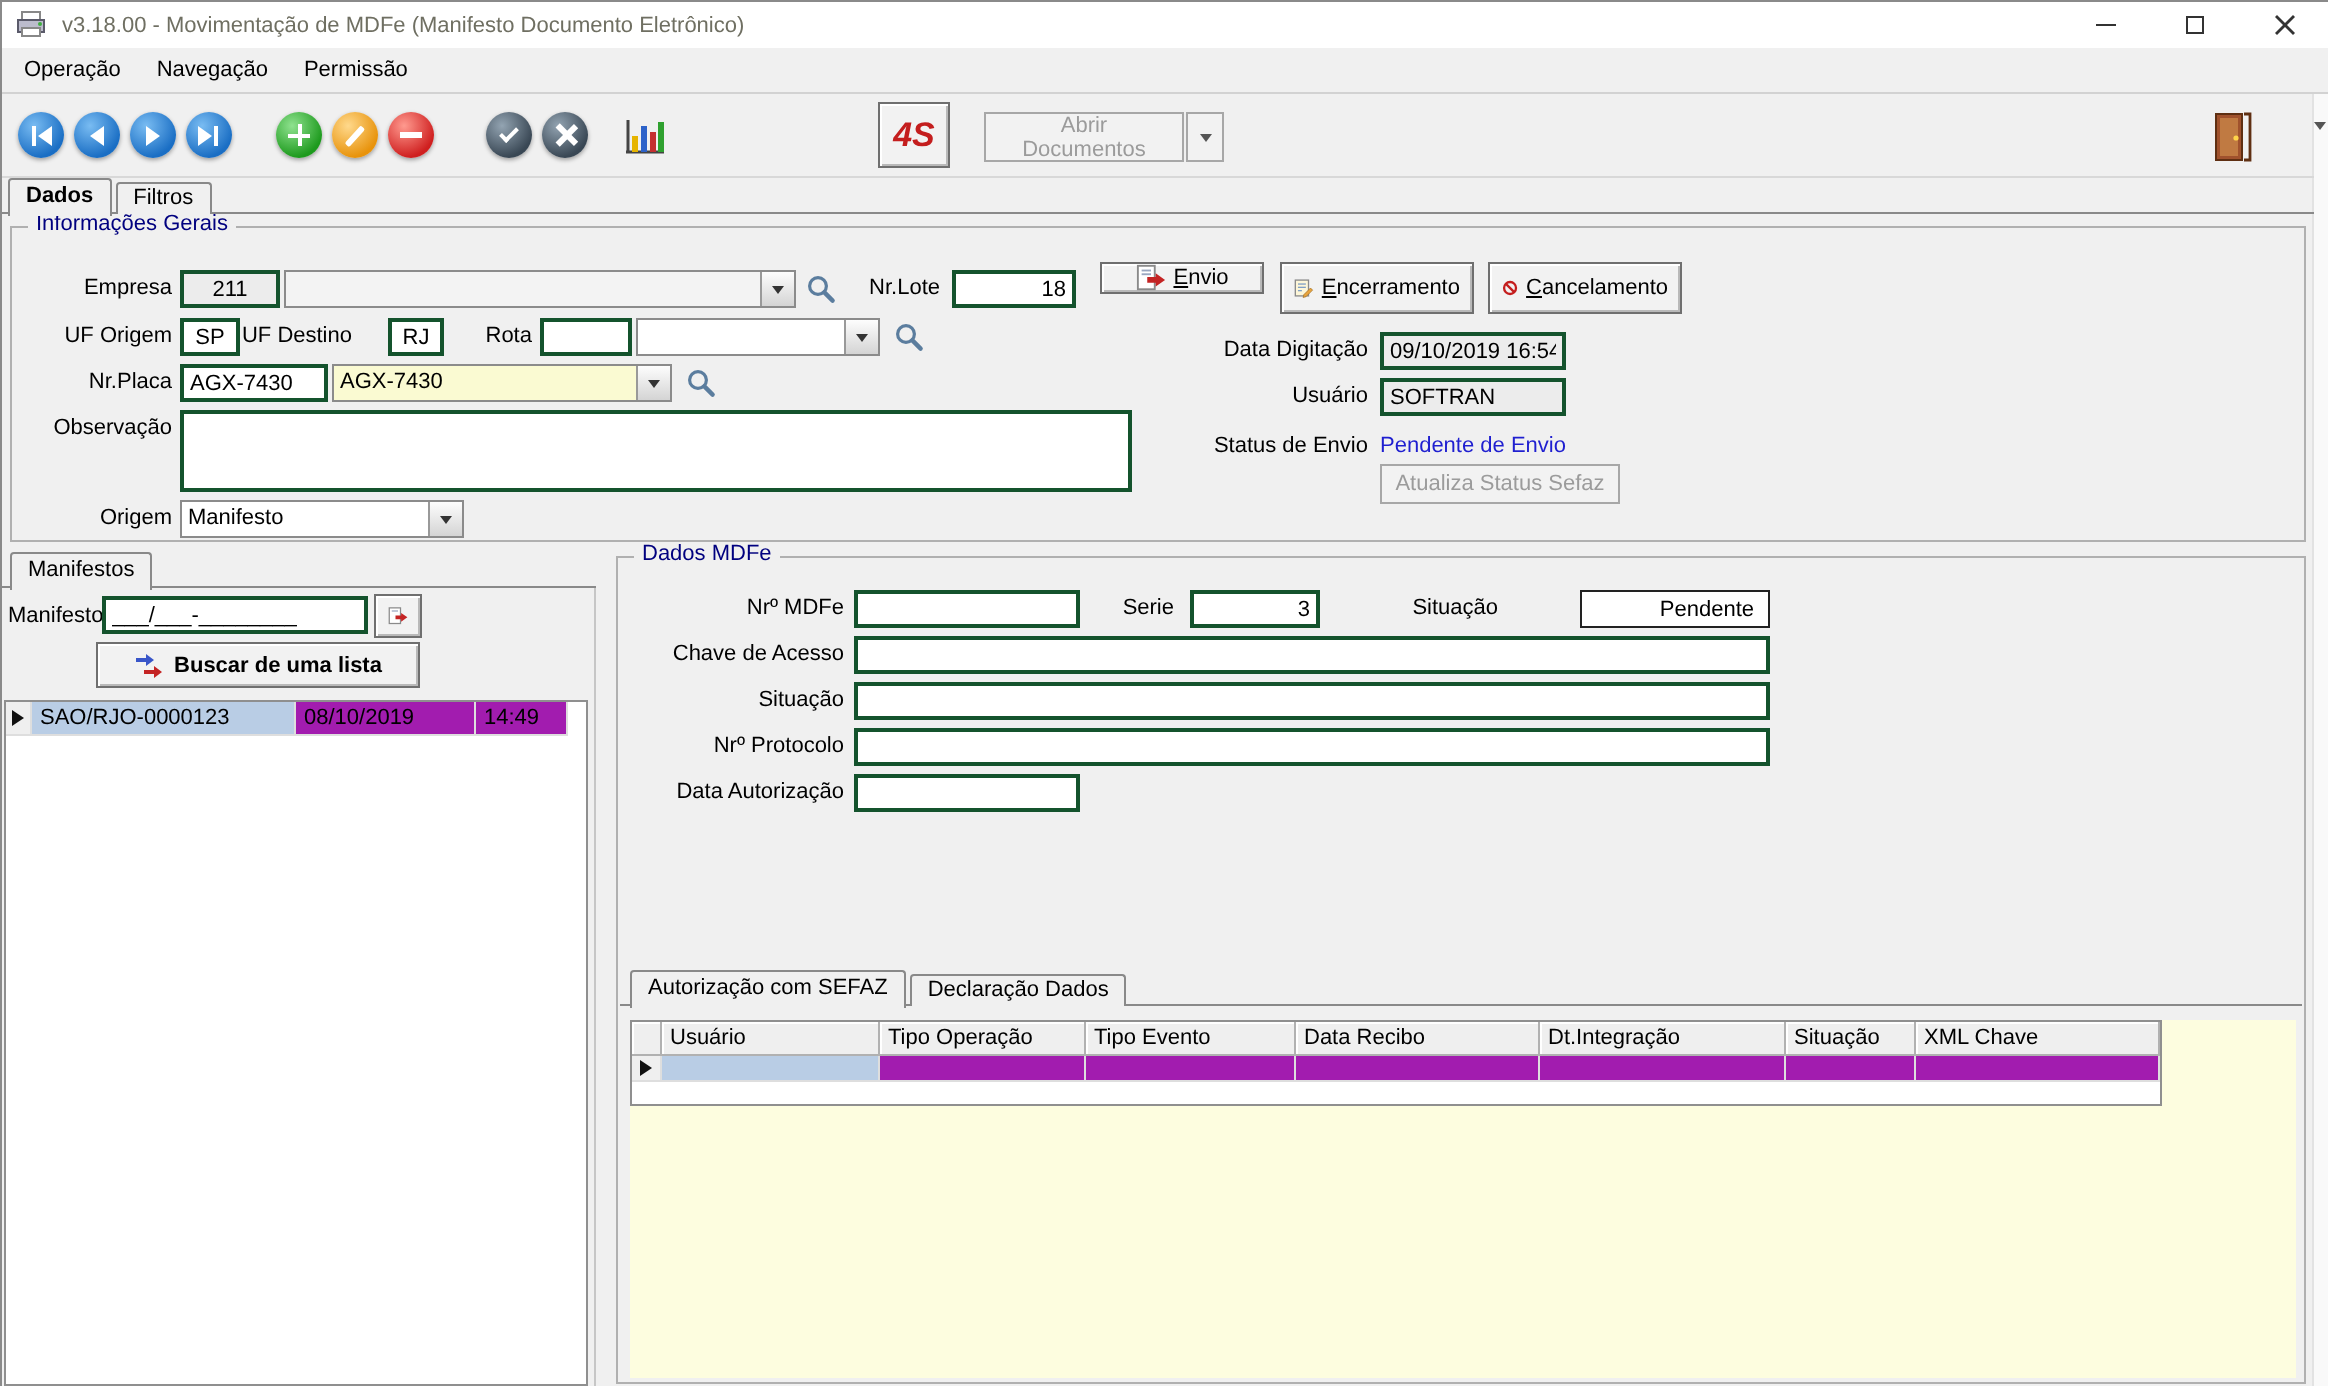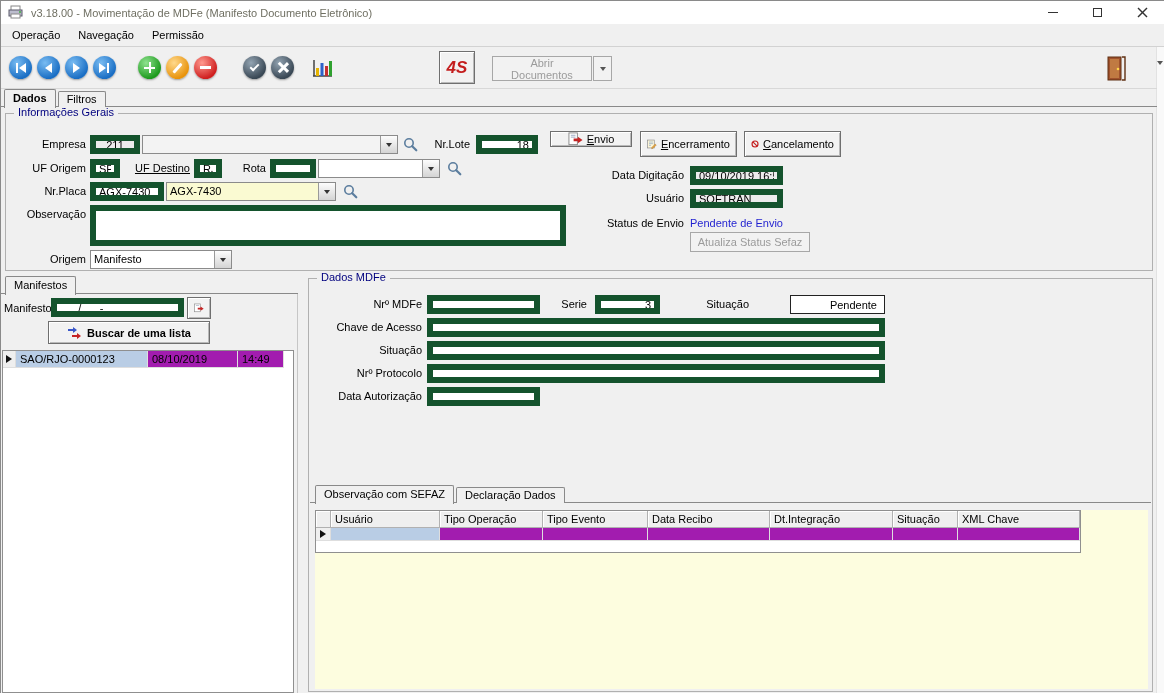--- a/index.html
+++ b/index.html
@@ -51,21 +51,21 @@
        box-shadow:inset 1px 1px 0 #ffffff,inset -1px -1px 0 #b9b9b9;
        display:flex;align-items:center;justify-content:center;gap:4px;
        font-family:inherit;font-size:11px;color:#000;}
   .btn.disabled{color:#9b9b9b;border-color:#a7a7a7;box-shadow:none;}
   .accel{display:inline-block;}
   .accel::first-letter{text-decoration:underline;}
 
   
   .lbl{position:absolute;white-space:nowrap;}
   .lbl.r{text-align:right;}
-  .field{position:absolute;height:19px;border:6px solid #14532d;background:#fff;
+  .field{position:absolute;height:19px;border:2px solid #14532d;background:#fff;
          font-family:inherit;font-size:11px;padding:0 3px;color:#000;}
   div.field{display:flex;align-items:center;}
   .field.ro{background:#ececec;}
   .field.center{text-align:center;}
   .field.right{text-align:right;}
   .badge{border:1px solid #222;justify-content:flex-end;padding-right:7px;}
   .combo{position:absolute;height:19px;border:1px solid #8b8b8b;background:#fff;display:flex;}
   .combo .val{flex:1;padding:2px 3px;overflow:hidden;white-space:nowrap;}
   .combo .arrow-btn{width:17px;background:linear-gradient(#fdfdfd,#d4d4d4);
         border-left:1px solid #999;display:flex;align-items:center;justify-content:center;}
@@ -265,21 +265,21 @@
     <button class="btn" style="left:738px;top:17px;width:97px;height:26px;">
       <svg width="14" height="14" viewBox="0 0 14 14">
         <circle cx="7" cy="7" r="5.2" fill="none" stroke="#c41e1e" stroke-width="2"></circle>
         <line x1="3.4" y1="3.4" x2="10.6" y2="10.6" stroke="#c41e1e" stroke-width="2"></line>
       </svg>
       <span class="accel">Cancelamento</span>
     </button>
 
     <span class="lbl r" style="left:8px;top:48px;width:72px;">UF Origem</span>
     <input class="field center" style="left: 84px; top: 45px; width: 30px;" value="SP">
-    <span class="lbl r" style="left:118px;top:48px;width:66px;text-decoration:underline;">UF Destino</span>
+    <span class="lbl r" style="left:104px;top:48px;width:66px;">UF Destino</span>
     <input class="field center" style="left: 188px; top: 45px; width: 28px;" value="RJ">
     <span class="lbl r" style="left:226px;top:48px;width:34px;">Rota</span>
     <input class="field" style="left: 264px; top: 45px; width: 46px;" value="">
     <div class="combo" style="left:312px;top:45px;width:122px;">
       <span class="val"></span>
       <span class="arrow-btn">
           <span class="darr"></span>
         </span>
     </div>
     <button class="icon-btn" style="left:440px;top:46px;width:17px;height:17px;">
@@ -379,21 +379,21 @@
     <span class="lbl r" style="left:8px;top:65px;width:105px;">Situação</span>
     <input class="field" style="left: 118px; top: 62px; width: 458px;" readonly="">
     <span class="lbl r" style="left:8px;top:88px;width:105px;">Nrº Protocolo</span>
     <input class="field" style="left: 118px; top: 85px; width: 458px;" readonly="">
     <span class="lbl r" style="left:8px;top:111px;width:105px;">Data Autorização</span>
     <input class="field" style="left: 118px; top: 108px; width: 113px;" readonly="">
 
     <div class="tabline" style="left:1px;top:223px;width:841px;"></div>
     <div class="tabs-row" style="left:6px;top:206px;height:18px;">
       <div class="tab active">
-          <span>Observação com SEFAZ</span>
+          <span>Autorização com SEFAZ</span>
         </div>
       <div class="tab">
           <span>Declaração Dados</span>
         </div>
     </div>
 
     <div class="cream" style="left:6px;top:231px;width:833px;height:179px;"></div>
 
     <div class="bgrid" style="left:6px;top:231px;width:766px;height:43px;">
       <div class="g-row">

